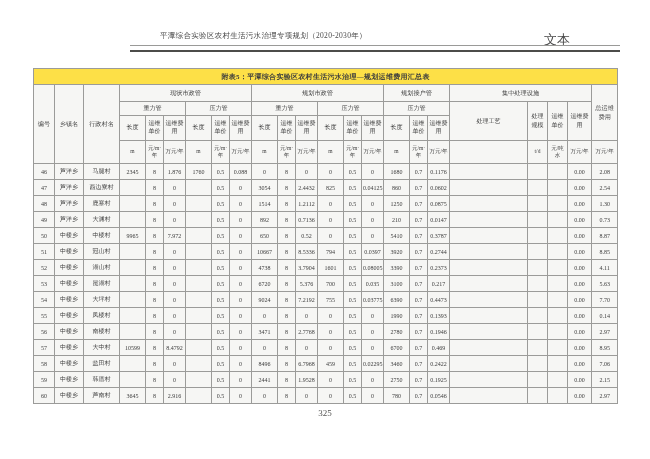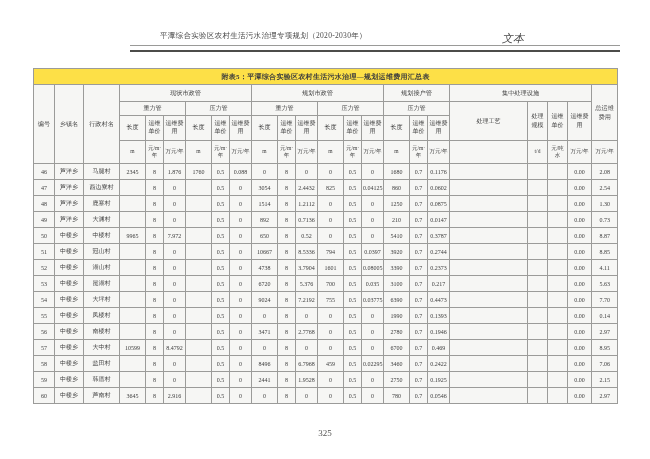--- a/index.html
+++ b/index.html
@@ -3,41 +3,41 @@
 <meta charset="utf-8">
 <style>
   html,body { margin:0; padding:0; background:#ffffff; }
   .page {
     position:relative; width:650px; height:459px;
     background:#ffffff; overflow:hidden;
     font-family:"Liberation Serif", serif; color:#3d3d3d;
   }
   
   .doc-header-left { position:absolute; top:31px; left:160px; font-size:7.5px; letter-spacing:.3px; color:#4a4a4a; }
-  .doc-header-right { position:absolute; top:31px; left:502px; font-size:11px; color:#4a4a4a;font-style:italic; }
+  .doc-header-right { position:absolute; top:31px; left:544px; font-size:13px; color:#4a4a4a; }
   .rule-thin  { position:absolute; top:45px; left:130px; width:490px; border-top:1px solid #9a9a98; }
   .rule-thick { position:absolute; top:50px; left:130px; width:490px; border-top:2px solid #4c4c4a; }
 
   
   .tbl-wrap { position:absolute; top:68px; left:33px; }
   table { border-collapse:collapse; table-layout:fixed; width:584px; border:1.5px solid #3e3e3c; background:#f7f7f5; }
   th, td {
     border:1px solid #9b9b99; padding:0 1px;
     text-align:center; vertical-align:middle;
     font-weight:normal; color:#3d3d3d; background:#f6f6f4;
   }
   .tbl-title th { height:15px; font-size:7px; font-weight:bold; letter-spacing:.3px; background:#fde047; }
   thead .grp th { height:16px; font-size:6.2px; }
   thead .sub th { height:13px; font-size:6px; }
   thead .met th { height:24px; font-size:6px; line-height:1.3; }
   thead .unit th { height:22px; font-size:5.5px; line-height:1.35; }
   tbody td { height:15px; font-size:6px; white-space:nowrap; overflow:hidden; }
   tbody td.txt { font-size:6px; }
 
-  .page-number { position:absolute; top:408px; left:0; width:650px; text-align:center; font-size:9px; color:#555553;margin-top:20px; }
+  .page-number { position:absolute; top:408px; left:0; width:650px; text-align:center; font-size:9px; color:#555553; }
 </style>
 </head>
 <body>
 
 <div class="page">
 
   <div class="doc-header-left">平潭综合实验区农村生活污水治理专项规划（2020-2030年）</div>
   <div class="doc-header-right">文本</div>
   <div class="rule-thin"></div>
   <div class="rule-thick"></div>

